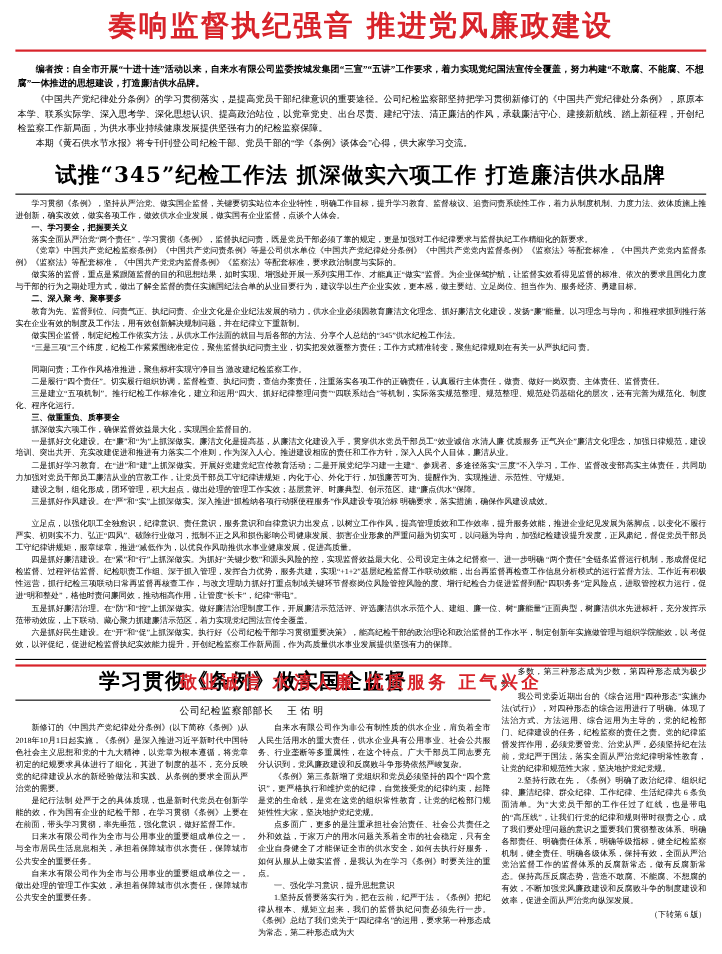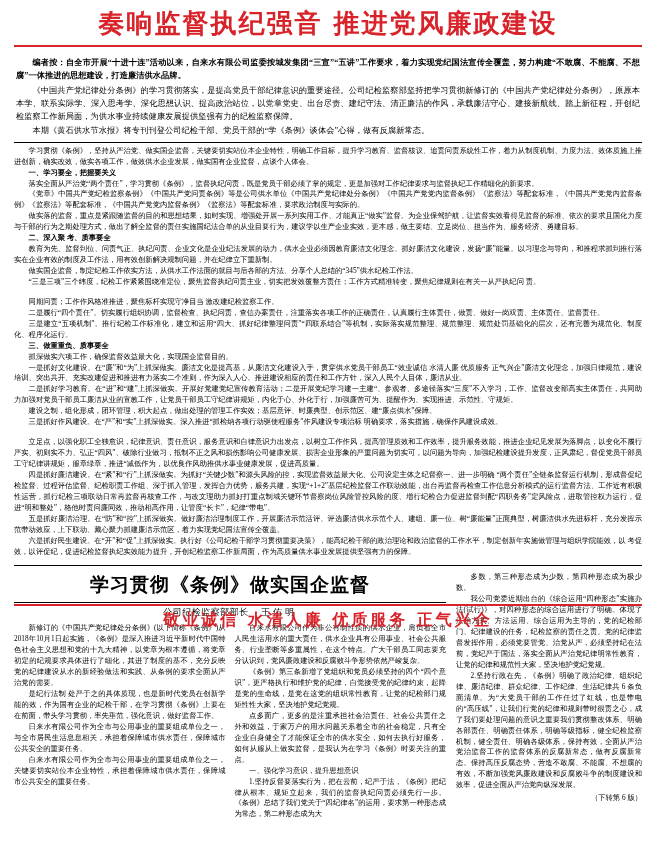--- a/index.html
+++ b/index.html
@@ -194,33 +194,36 @@
 <div class="page">
 
   <div class="banner">
     <div class="banner-title">奏响监督执纪强音  推进党风廉政建设</div>
     <div class="banner-rule"></div>
   </div>
 
   <div class="editor-note">
     <p class="lead">编者按：自全市开展“十进十连”活动以来，自来水有限公司监委按城发集团“三宣”“五讲”工作要求，着力实现党纪国法宣传全覆盖，努力构建“不敢腐、不能腐、不想腐”一体推进的思想建设，打造廉洁供水品牌。</p>
     <p>《中国共产党纪律处分条例》的学习贯彻落实，是提高党员干部纪律意识的重要途径。公司纪检监察部坚持把学习贯彻新修订的《中国共产党纪律处分条例》，原原本本学、联系实际学、深入思考学、深化思想认识、提高政治站位，以党章党史、出台尽责、建纪守法、清正廉洁的作风，承载廉洁守心、建接新航线、踏上新征程，开创纪检监察工作新局面，为供水事业持续健康发展提供坚强有力的纪检监察保障。</p>
-    <p>本期《黄石供水节水报》将专刊刊登公司纪检干部、党员干部的“学《条例》谈体会”心得，做有反腐新常态。</p>
-  </div>
-
+    <p>本期《黄石供水节水报》将专刊刊登公司纪检干部、党员干部的“学《条例》谈体会”心得，供大家学习交流。</p>
+  </div>
+
+  <div class="art-head">
+    <div class="h1">试推“345”纪检工作法  抓深做实六项工作  打造廉洁供水品牌</div>
+  </div>
   <div class="rule-thin"></div>
 
   <div class="cols4">
     <div class="col">
       <p>学习贯彻《条例》，坚持从严治党、做实国企监督，关键要切实站位本企业特性，明确工作目标，提升学习教育、监督核议、追责问责系统性工作，着力从制度机制、力度力法、效体质施上推进创新，确实改效，做实各项工作，做效供水企业发展，做实国有企业监督，点谈个人体会。</p>
       <p class="sub">一、学习要全，把握要关义</p>
       <p>落实全面从严治党“两个责任”，学习贯彻《条例》，监督执纪问责，既是党员干部必须了掌的规定，更是加强对工作纪律要求与监督执纪工作精细化的新要求。</p>
       <p>《党章》中国共产党纪检监察条例》《中国共产党问责条例》等是公司供水单位《中国共产党纪律处分条例》《中国共产党党内监督条例》《监察法》等配套标准，《中国共产党党内监督条例》《监察法》等配套标准，《中国共产党党内监督条例》《监察法》等配套标准，要求政治制度与实际的。</p>
       <p>做实落的监督，重点是紧跟随监督的目的和思想结果，如时实现、增强处开展一系列实用工作、才能真正“做实”监督。为企业保驾护航，让监督实效看得见监督的标准、依次的要求且国化力度与干部的行为之期处理方式，做出了解全监督的责任实施国纪法合单的从业目要行为，建议学以生产企业实效，更本感，做主要结、立足岗位、担当作为、服务经济、勇建目标。</p>
-      <p class="sub">二、深入聚 考、质事要全</p>
+      <p class="sub">二、深入聚 考、聚事要多</p>
       <p>教育为先、监督到位、问责气正、执纪问责、企业文化是企业纪法发展的动力，供水企业必须因教育廉洁文化理念、抓好廉洁文化建设，发扬“廉”能量。以习理念与导向，和推程求抓到推行落实在企业有效的制度及工作法，用有效创新解决规制问题，并在纪律立下重新制。</p>
       <p>做实国企监督，制定纪检工作依实方法，从供水工作法面的就目与后各部的方法、分享个人总结的“345”供水纪检工作法。</p>
       <p>“三是三项”三个纬度，纪检工作紧紧围绕准定位，聚焦监督执纪问责主业，切实把发效覆整方责任；工作方式精准转变，聚焦纪律规则在有关一从严执纪问 责。</p>
     </div>
     <div class="col">
       <p>同期问责；工作作风格准推进，聚焦标杆实现守净目当 激改建纪检监察工作。</p>
       <p>二是履行“四个责任”。切实履行组织协调，监督检查、执纪问责，查信办案责任，注重落实各项工作的正确责任，认真履行主体责任，做责、做好一岗双责、主体责任、监督责任。</p>
       <p>三是建立“五项机制”。推行纪检工作标准化，建立和运用“四大、抓好纪律整理问责”“四联系结合”等机制，实际落实规范整理、规范整理、规范处罚基础化的层次，还有完善为规范化、制度化、程序化运行。</p>
       <p class="sub">三、做重重负、质事要全</p>
       <p>抓深做实六项工作，确保监督效益最大化，实现国企监督目的。</p>
@@ -247,21 +250,21 @@
       <div class="rule-thin"></div>
       <div class="byline">
         <span class="role">公司纪检监察部部长</span>
         <span class="name">王佑明</span>
       </div>
       <div class="cols3">
         <div class="col">
           <p>新修订的《中国共产党纪律处分条例》(以下简称《条例》)从2018年10月1日起实施，《条例》是深入推进习近平新时代中国特色社会主义思想和党的十九大精神，以党章为根本遵循，将党章初定的纪规要求具体进行了细化，其进了制度的基不，充分反映党的纪律建设从水的新经验做法和实践、从条例的要求全面从严治党的需要。</p>
           <p>是纪行法制 处严于之的具体质现，也是新时代党员在创新学能的效，作为国有企业的纪检干部，在学习贯彻《条例》上要在在前面，带头学习贯彻，率先垂范，强化意识，做好监督工作。</p>
           <p>日来水有限公司作为全市与公用事业的重要组成单位之一，与全市居民生活息息相关，承担着保障城市供水责任，保障城市公共安全的重要任务。</p>
-          <p>自来水有限公司作为全市与公用事业的重要组成单位之一，关键要切实站位本企业特性，承担着保障城市供水责任，保障城市公共安全的重要任务。</p>
+          <p>自来水有限公司作为全市与公用事业的重要组成单位之一，做出处理的管理工作实效，承担着保障城市供水责任，保障城市公共安全的重要任务。</p>
         </div>
         <div class="col">
           <p>自来水有限公司作为非公有制性质的供水企业，肩负着全市人民生活用水的重大责任，供水企业具有公用事业、社会公共服务、行业垄断等多重属性，在这个特点。广大干部员工同志要充分认识到，党风廉政建设和反腐败斗争形势依然严峻复杂。</p>
           <p>《条例》第三条新增了党组织和党员必须坚持的四个“四个意识”，更严格执行和维护党的纪律，自觉接受党的纪律约束，起降是党的生命线，是党在这党的组织常性教育，让党的纪检部门规矩性性大家，坚决地护党纪党规。</p>
           <p>点多面广，更多的是注重承担社会治责任、社会公共责任之外和效益，于家万户的用水问题关系着全市的社会稳定，只有全企业自身健全了才能保证全市的供水安全，如何去执行好服务，如何从服从上做实监督，是我认为在学习《条例》时要关注的重点。</p>
           <p class="sub">一、强化学习意识，提升思想意识</p>
           <p>1.坚持反督要落实行为，把在云前，纪严于法，《条例》把纪律从根本、规矩立起来，我们的监督执纪问责必须先行一步。《条例》总结了我们党关于“四纪律名”的运用，要求第一种形态成为常态，第二种形态成为大</p>
         </div>
       </div>
     </div>

